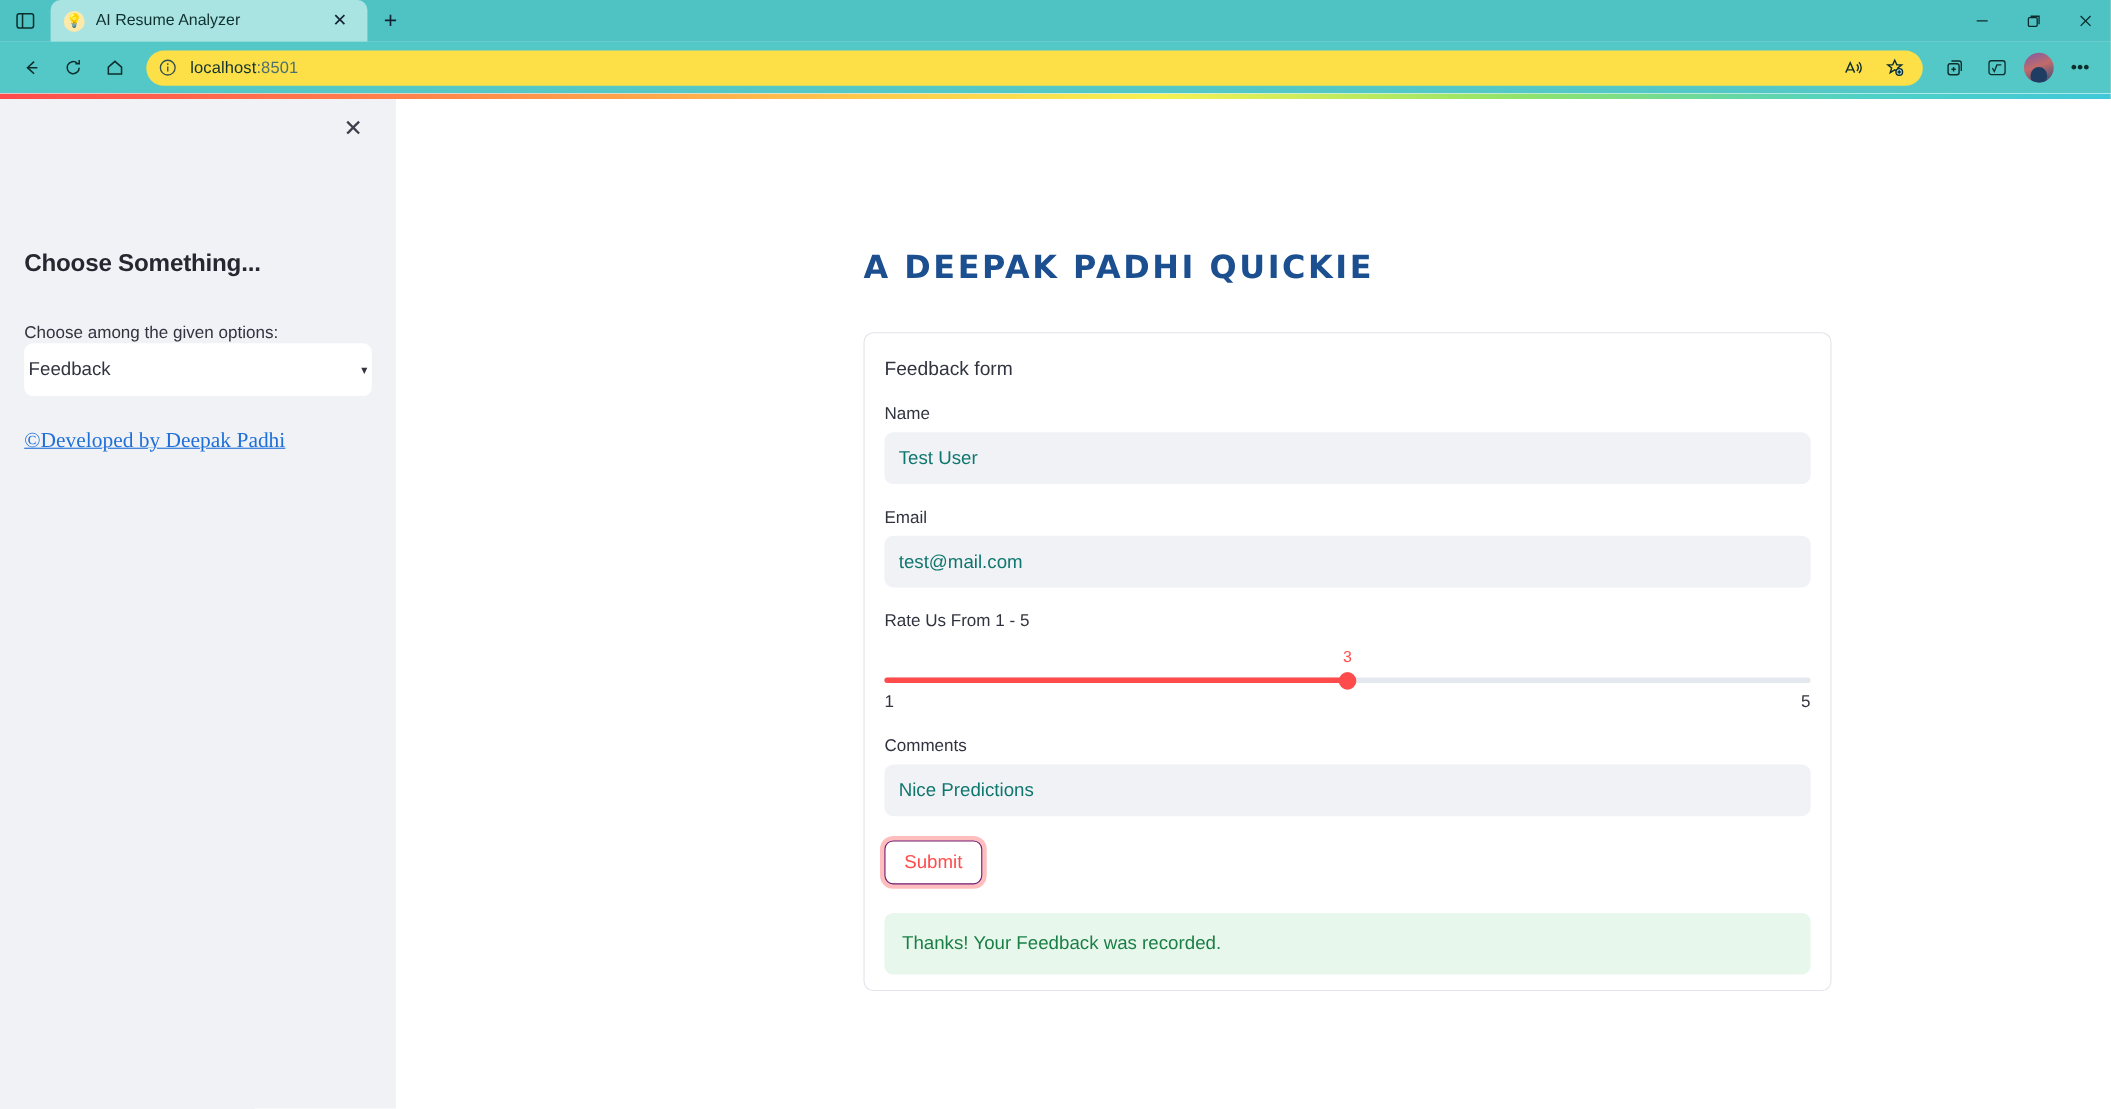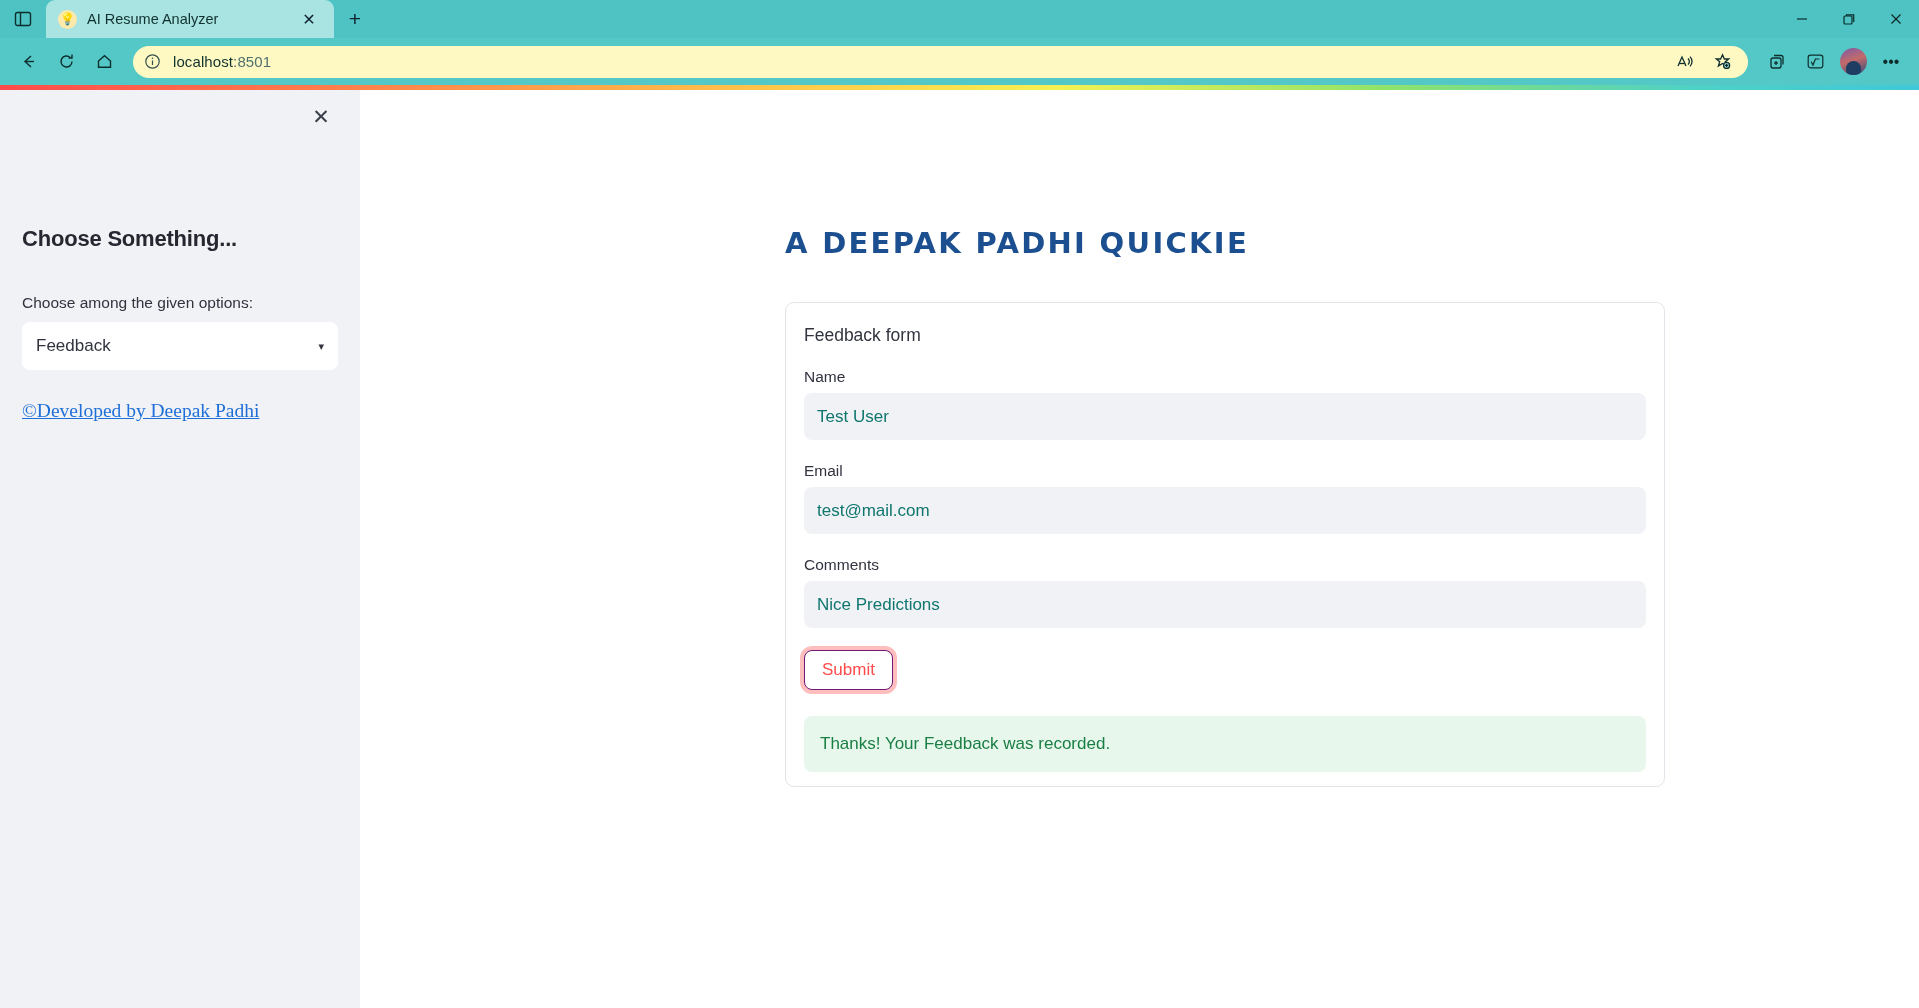--- a/index.html
+++ b/index.html
@@ -63,21 +63,21 @@
     display: flex; align-items: center; padding: 0 10px; gap: 2px;
     position: relative;
   }
   .tb-btn {
     width: 36px; height: 32px; border-radius: 4px;
     display: flex; align-items: center; justify-content: center;
     color: #0e2e2e;
   }
   .omnibox {
     flex: 1; height: 32px; margin: 0 9px;
-    background: #fef9c3; border-radius: 16px;
+    background: #fde047; border-radius: 16px;
     display: flex; align-items: center; padding: 0 8px; gap: 10px;
   }
   .omnibox-info {
     width: 22px; height: 22px; display: flex; align-items: center; justify-content: center;
     color: #33504f;
   }
   .omnibox-url { font-size: 15px; color: #10312f; letter-spacing: .1px; }
   .omnibox-url .port { color: #50706f; }
   .omnibox-actions { margin-left: auto; display: flex; align-items: center; gap: 2px; }
   .avatar {
@@ -118,23 +118,23 @@
   }
   .sidebar-inner { padding-top: 136px; }
   .sidebar-title {
     font-size: 22px; font-weight: 700; color: #262730;
     letter-spacing: -.2px; line-height: 1.2;
   }
   .sidebar-label {
     margin-top: 42px; font-size: 15.5px; color: #31333f;
   }
   .select {
-    margin-top: 10px; height: 48px; background: #ffffff;
+    height: 48px; background: #ffffff;
     border-radius: 8px; display: flex; align-items: center;
-    padding: 0 14px; cursor: pointer;
+    padding: 0 4px; cursor: pointer;
   }
   .select-value { flex: 1; font-size: 17px; color: #31333f; }
   .select-arrow { color: #31333f; font-size: 11px; }
   .sidebar-link {
     display: inline-block; margin-top: 30px;
     font-size: 19.5px; color: #1f6fd8;
     text-decoration: underline; cursor: pointer;
     font-family: "Liberation Serif", serif;
   }
 
@@ -395,20 +395,33 @@
           <div class="field">
             <div class="field-label">Name</div>
             <input class="text-input" type="text" value="Test User" style="">
           </div>
 
           <div class="field">
             <div class="field-label">Email</div>
             <input class="text-input" type="text" value="test@mail.com" style="">
           </div>
 
+          <div class="slider-block">
+            <div class="field-label">Rate Us From 1 - 5</div>
+            <div class="slider-area">
+              <div class="slider-track"></div>
+              <div class="slider-fill" id="sliderFill" style="width: 50%;"></div>
+              <div class="slider-value" id="sliderValue" style="left: 50%;">3</div>
+              <div class="slider-thumb" id="sliderThumb" style="left: 50%;"></div>
+              <div class="slider-ends">
+                <span>1</span>
+                <span>5</span>
+              </div>
+            </div>
+          </div>
 
           <div class="field">
             <div class="field-label">Comments</div>
             <input class="text-input" type="text" value="Nice Predictions" style="">
           </div>
 
           <div class="submit-wrap">
             <button class="submit-btn">Submit</button>
           </div>
 

